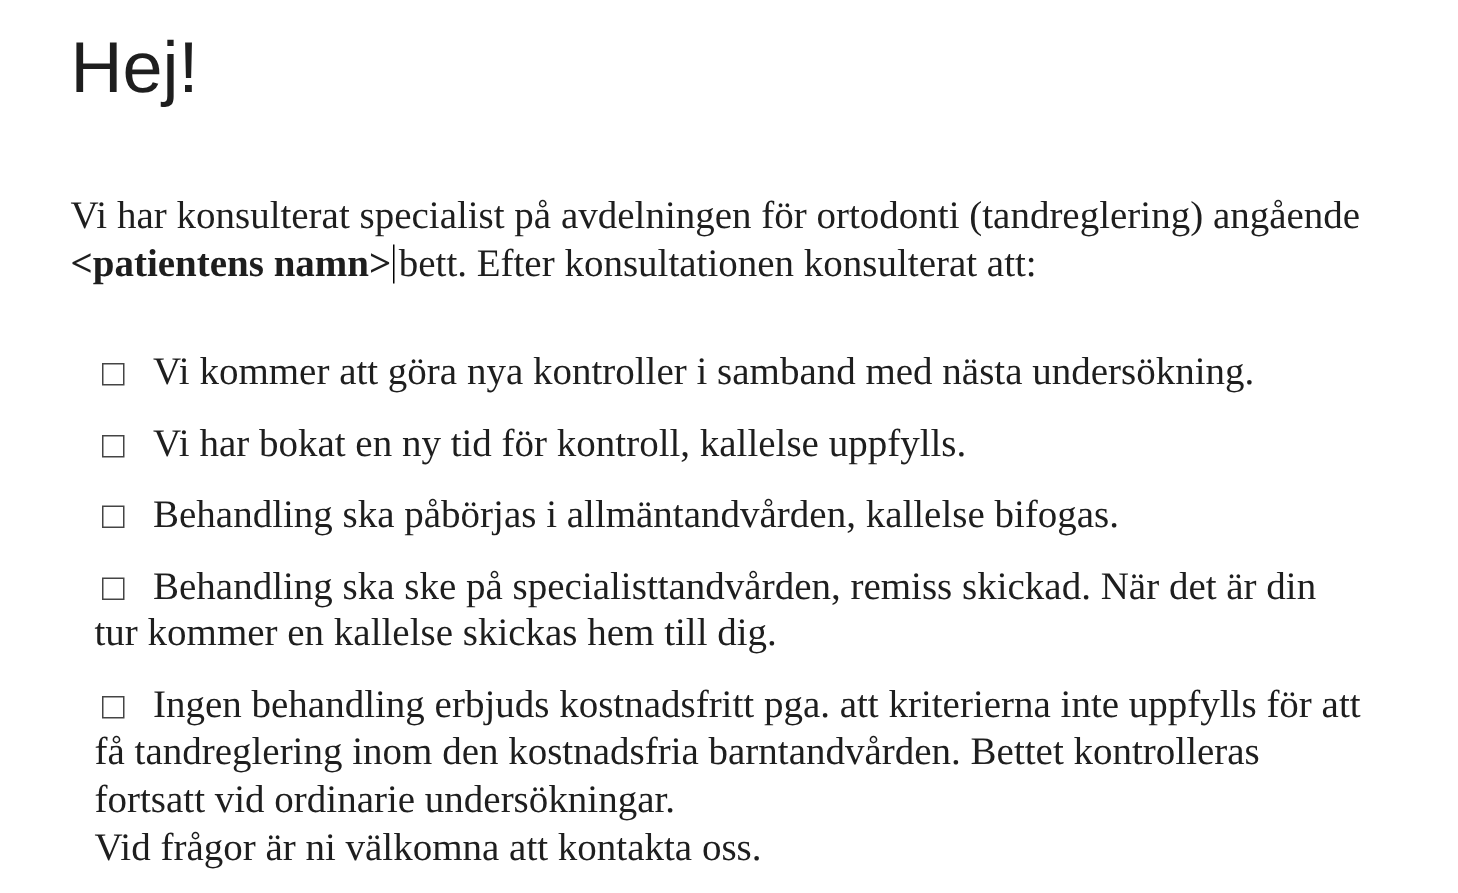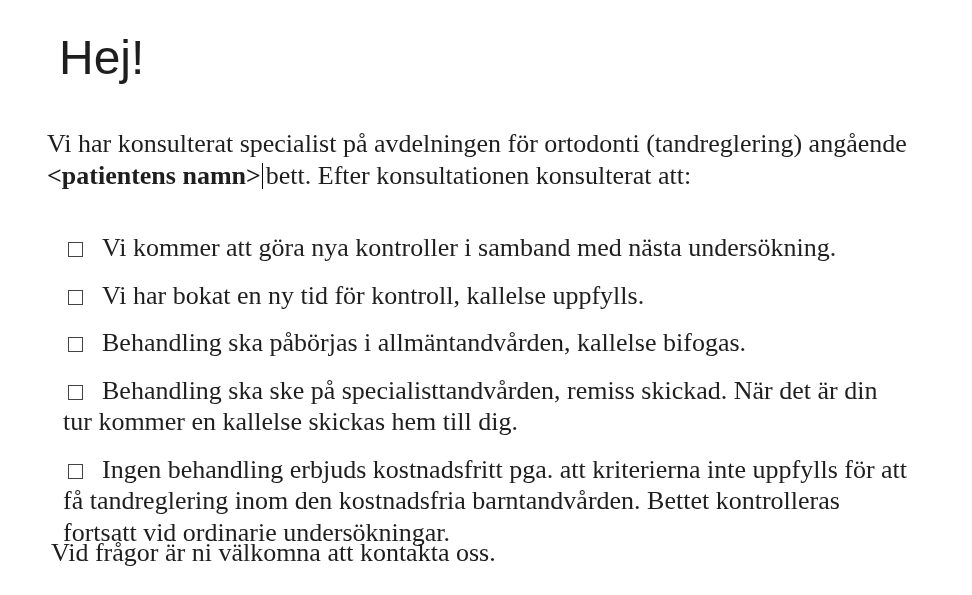--- a/index.html
+++ b/index.html
@@ -20,21 +20,21 @@
       width: 972px; height: 595px;
     }
     .heading {
       position: absolute;
       left: 47px;
       top: 18px;
       font-family: "Liberation Sans", sans-serif;
       font-size: 48px;
       font-weight: normal;
       color: #1e1e1e;
-      margin: 12px;
+      margin: 0;
       line-height: 56px;
     }
     .body-text {
       font-family: "Liberation Serif", serif;
       font-size: 26px;
       line-height: 32px;
       color: #1e1e1e;
     }
     .intro {
       position: absolute;
@@ -78,21 +78,21 @@
       vertical-align: -1px;
       margin-left: 5px;
       margin-right: 19px;
       cursor: pointer;
       background: #fff;
     }
     .closing {
       position: absolute;
       left: 47px;
       top: 533px;
-      margin: 4px;
+      margin: 16px;
     }
   </style>
 </head>
 <body>
 
 <div class="page">
 
   <h1 class="heading">Hej!</h1>
 
   <p class="intro body-text"><span>Vi har konsulterat specialist på avdelningen för ortodonti (tandreglering) angående </span><br><span class="placeholder">&lt;patientens namn&gt;</span><span class="caret"></span><span>bett. Efter konsultationen konsulterat att:</span></p>

